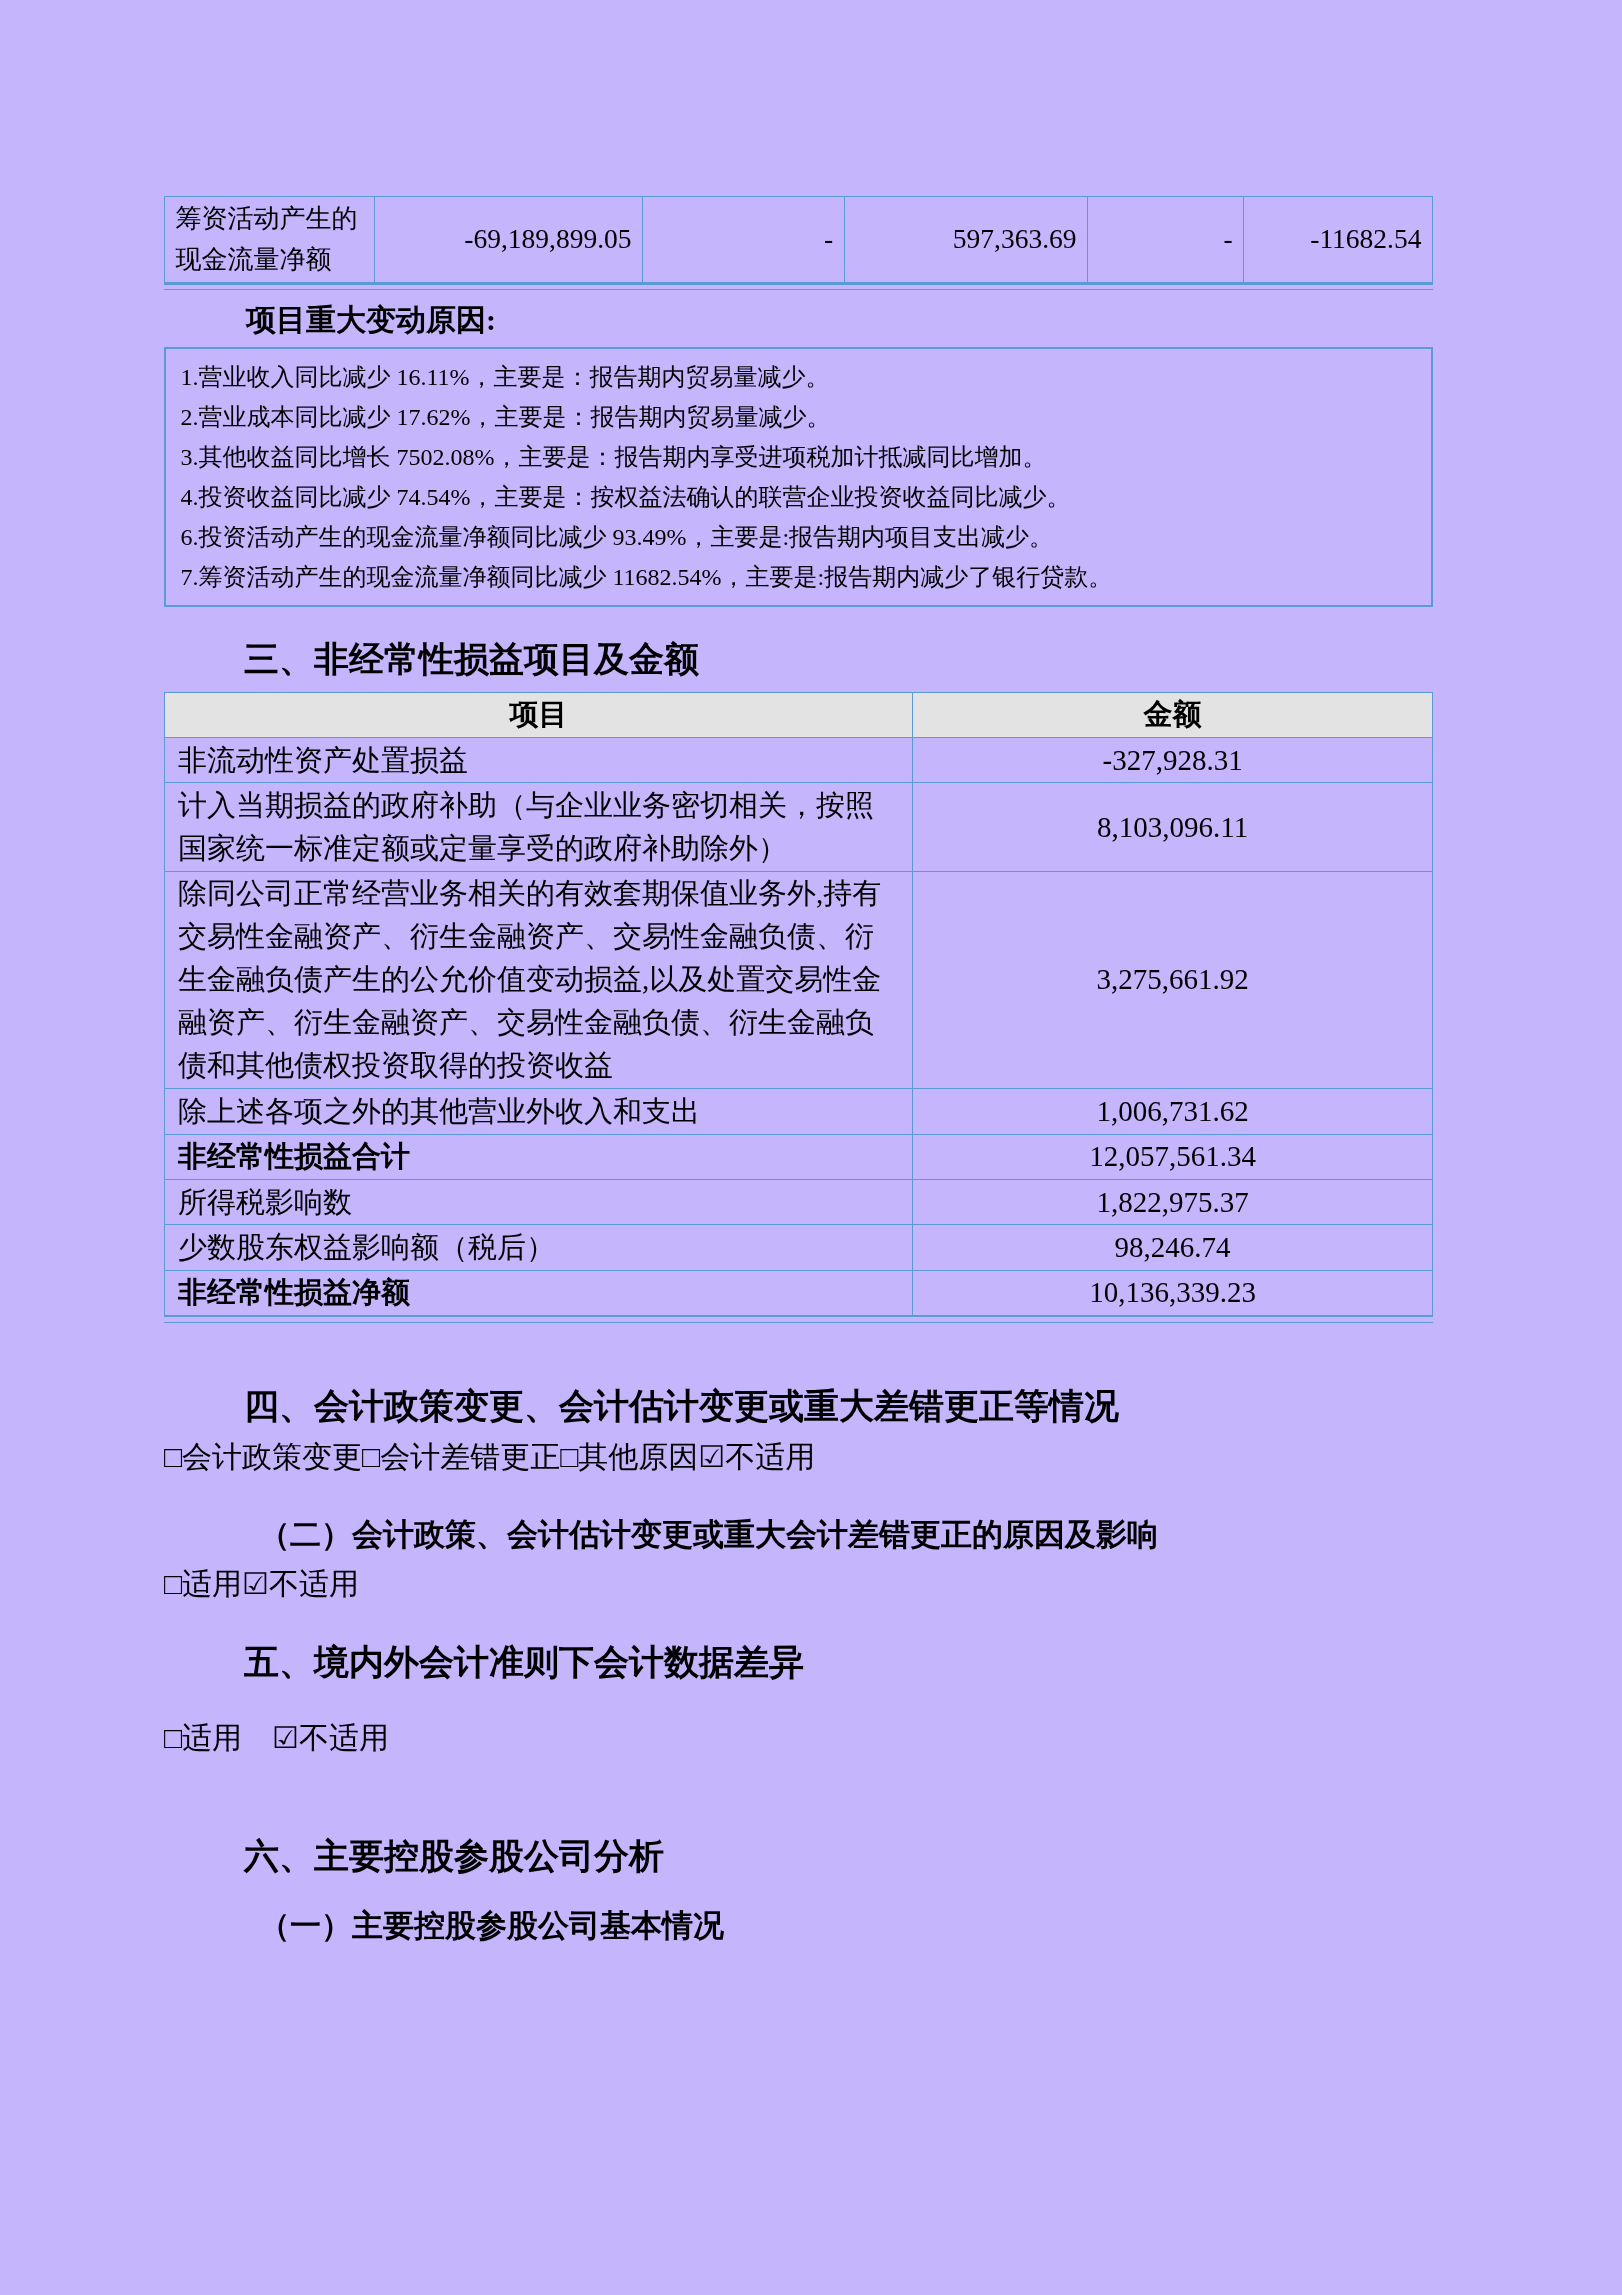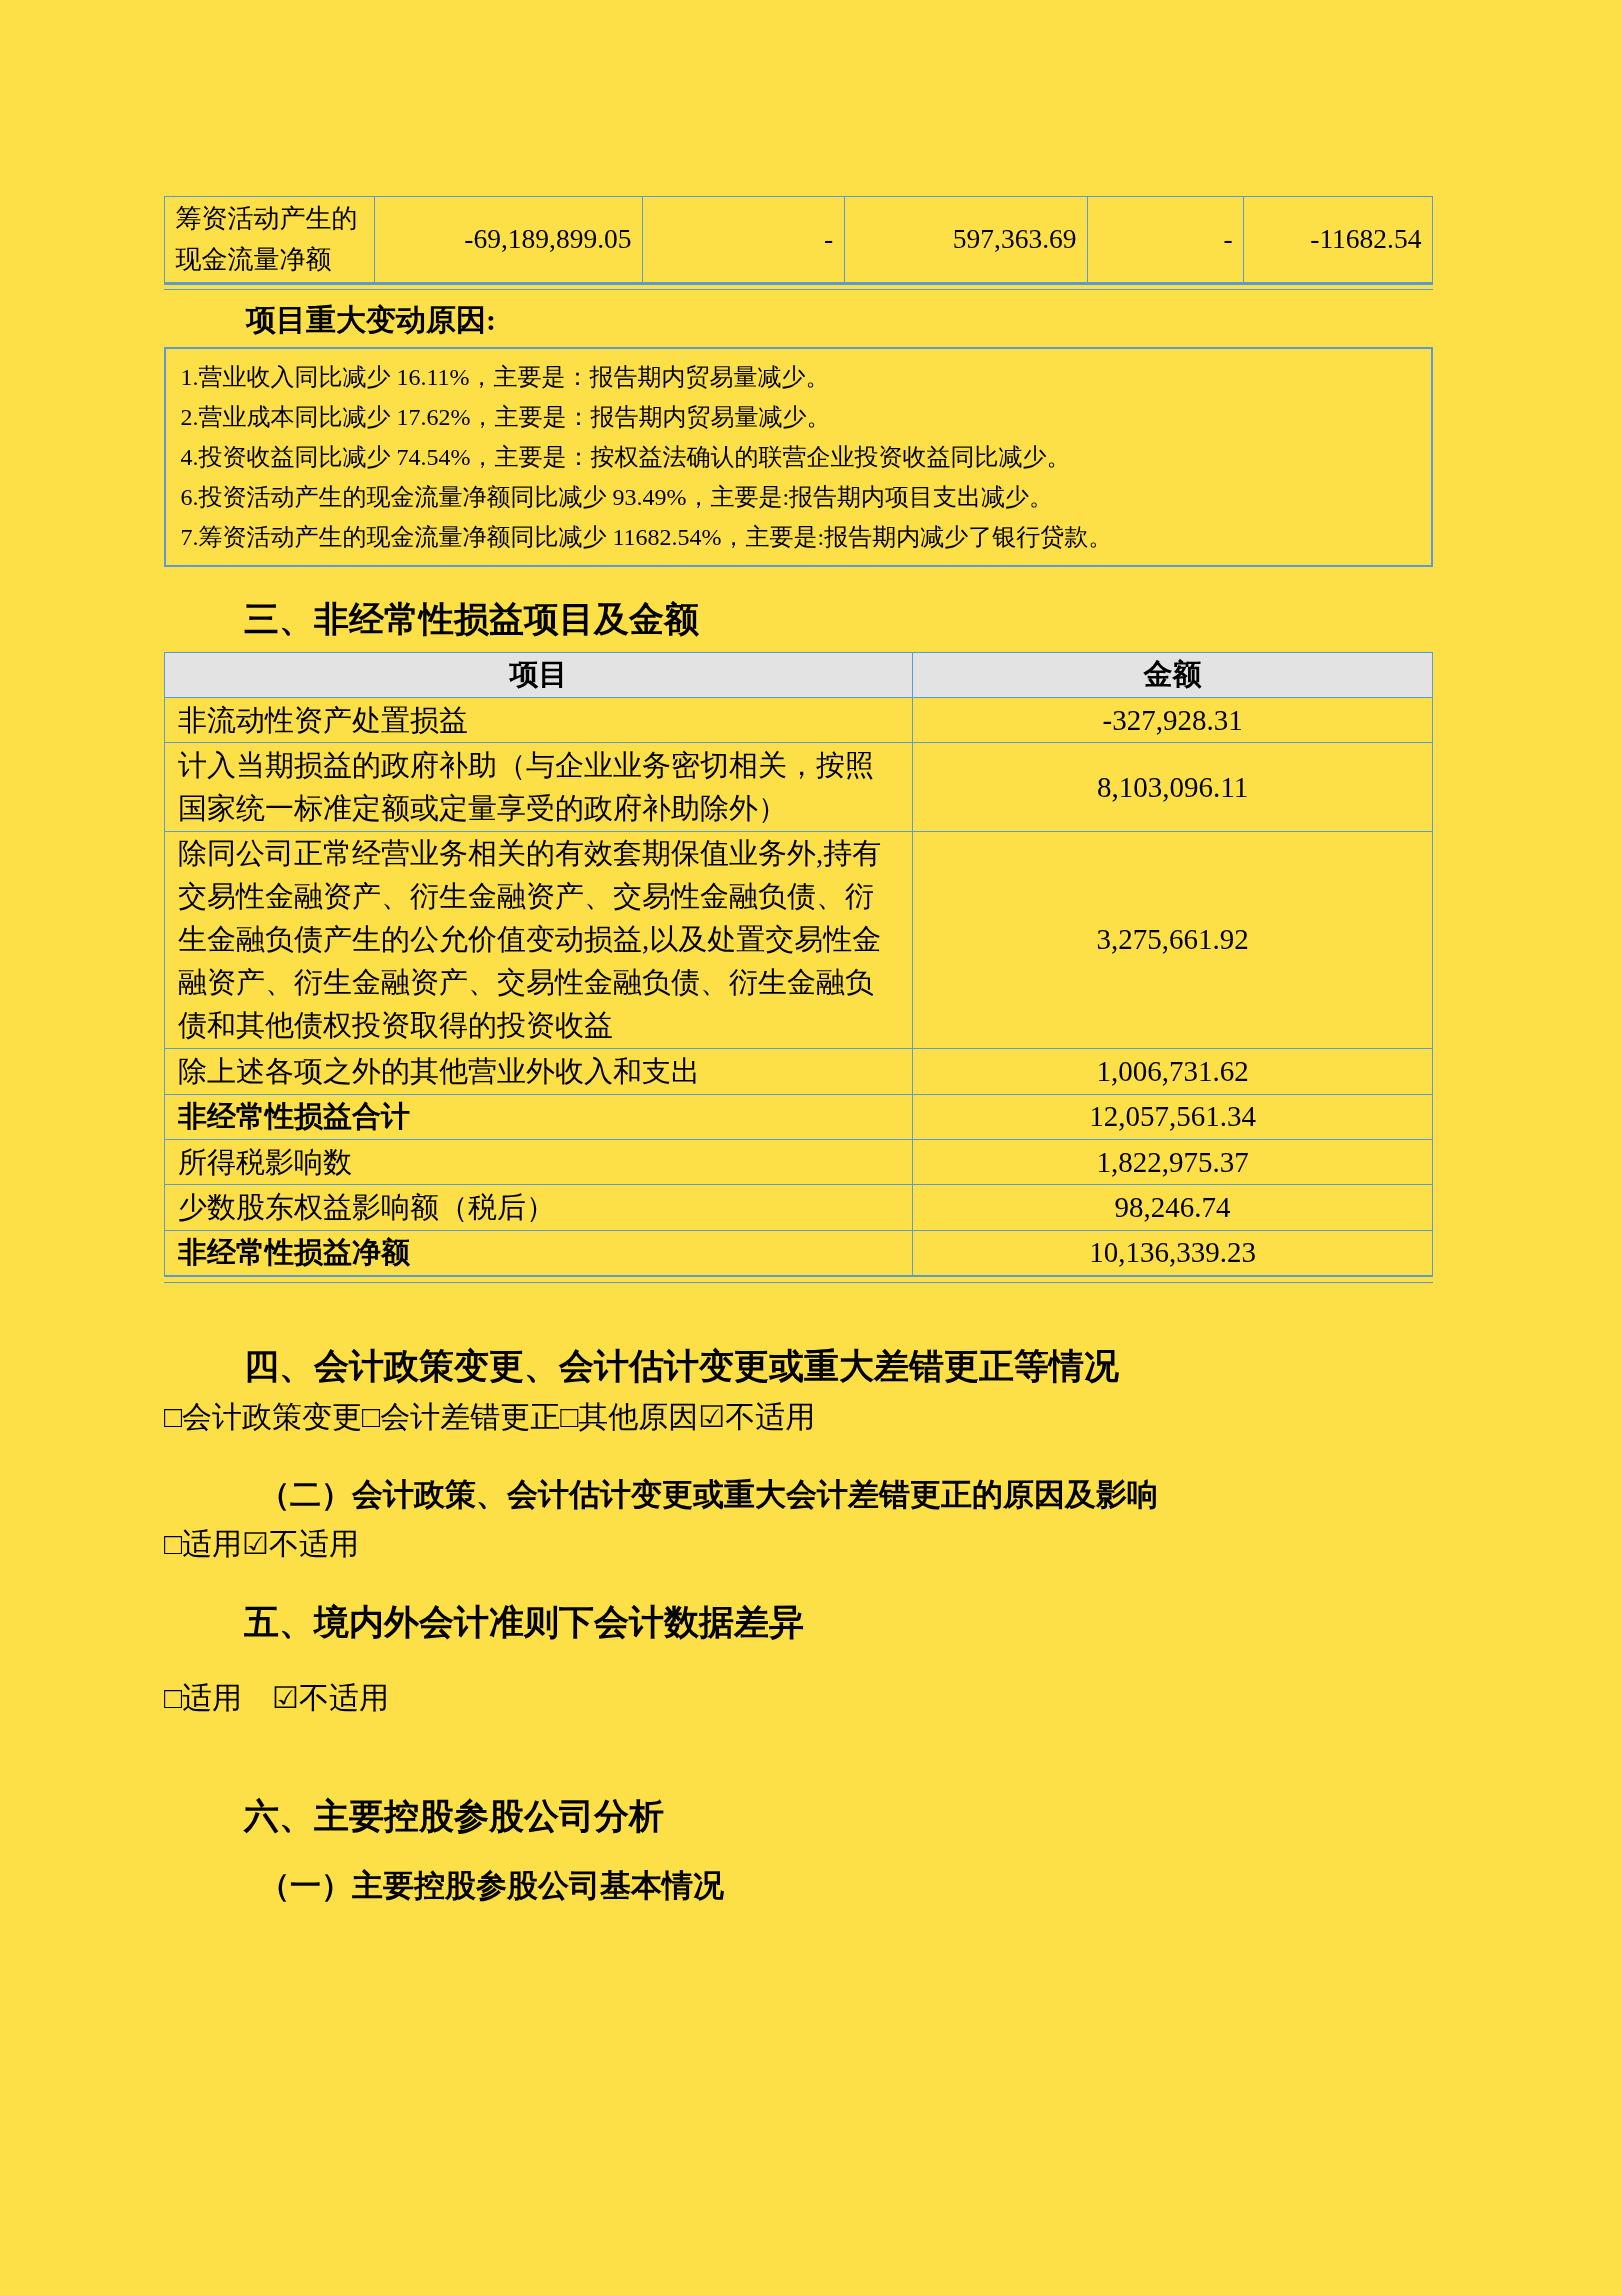--- a/index.html
+++ b/index.html
@@ -3,21 +3,21 @@
 <meta charset="utf-8">
 <style>
   :root{
     --accent:#5b9bd5;
     --header-bg:#e3e3e3;
   }
   html,body{margin:0;padding:0;background:#888;}
   .page{
     position:relative;
     width:1623px;height:2295px;
-    background:#fde047;
+    background:#c4b5fd;
     box-sizing:border-box;
     padding:0 190px 0 164px;
     color:#000;
     font-family:"Liberation Serif","DejaVu Serif",serif;
     overflow:hidden;
   }
   
   .t1{
     width:100%;
     border-collapse:collapse;
@@ -146,20 +146,21 @@
     </tr>
   </tbody>
     </table>
   <div class="dbl"></div>
 
   <p class="reasons-title">项目重大变动原因:</p>
 
   <div class="reasons-box" id="reasons-box">
       <p>1.营业收入同比减少 16.11%，主要是：报告期内贸易量减少。</p>
       <p>2.营业成本同比减少 17.62%，主要是：报告期内贸易量减少。</p>
+      <p>3.其他收益同比增长 7502.08%，主要是：报告期内享受进项税加计抵减同比增加。</p>
       <p>4.投资收益同比减少 74.54%，主要是：按权益法确认的联营企业投资收益同比减少。</p>
       <p>6.投资活动产生的现金流量净额同比减少 93.49%，主要是:报告期内项目支出减少。</p>
       <p>7.筹资活动产生的现金流量净额同比减少 11682.54%，主要是:报告期内减少了银行贷款。</p>
     </div>
 
   <h2 class="h2 mt-s3">三、非经常性损益项目及金额</h2>
 
 
   <table class="t2">
     <colgroup>

